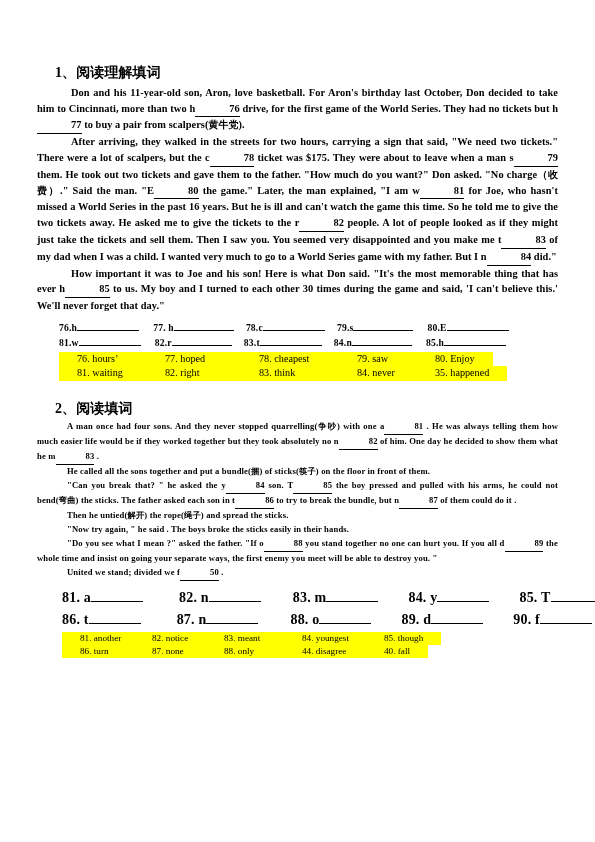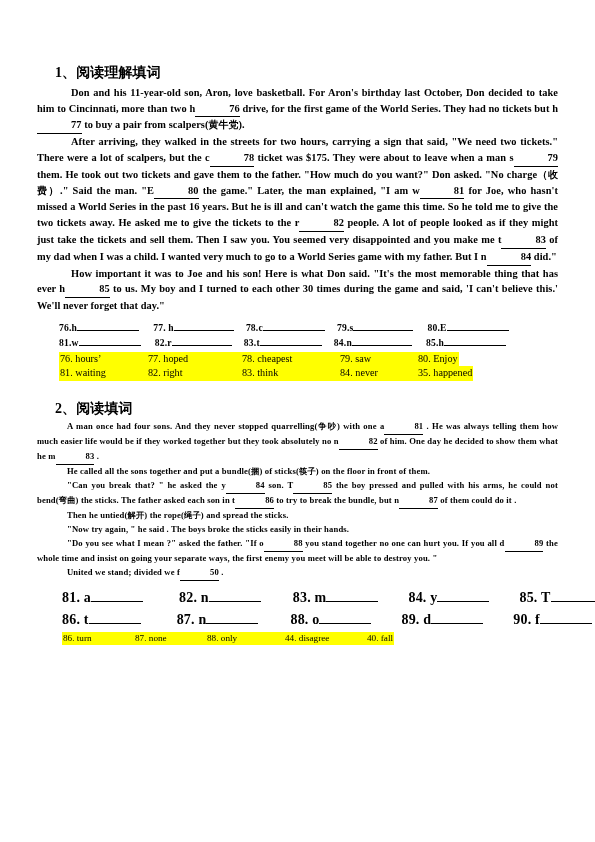--- a/index.html
+++ b/index.html
@@ -106,21 +106,21 @@
   .key-row {
     font-size: 10.2px;
     font-weight: normal;
     line-height: 1.42;
     white-space: nowrap;
     display: block;
   }
   .key-row > .hl {
     background: #ffff00;
     display: inline-block;
-    padding: 0 1px;
+    padding: 0 18px;
   }
   .key-item {
     display: inline-block;
   }
   .key-block.small .key-row { font-size: 9.2px; }
   .key-block.small { padding-left: 25px; }
 
   .spacer-6 { height: 6px; }
 </style>
 </head>
@@ -164,17 +164,18 @@
     </div>
 
     <div class="spacer-6"></div>
 
     <div id="s1slots">
         <div class="slot-row small"><span class="slot"><span class="lbl">81. a</span><span class="rule" style="width:52px"></span></span><span style="display:inline-block;width:36px"></span><span class="slot"><span class="lbl">82. n</span><span class="rule" style="width:52px"></span></span><span style="display:inline-block;width:32px"></span><span class="slot"><span class="lbl">83. m</span><span class="rule" style="width:52px"></span></span><span style="display:inline-block;width:30px"></span><span class="slot"><span class="lbl">84. y</span><span class="rule" style="width:52px"></span></span><span style="display:inline-block;width:30px"></span><span class="slot"><span class="lbl">85. T</span><span class="rule" style="width:52px"></span></span></div>
         <div class="slot-row small"><span class="slot"><span class="lbl">86. t</span><span class="rule" style="width:52px"></span></span><span style="display:inline-block;width:36px"></span><span class="slot"><span class="lbl">87. n</span><span class="rule" style="width:52px"></span></span><span style="display:inline-block;width:32px"></span><span class="slot"><span class="lbl">88. o</span><span class="rule" style="width:52px"></span></span><span style="display:inline-block;width:30px"></span><span class="slot"><span class="lbl">89. d</span><span class="rule" style="width:52px"></span></span><span style="display:inline-block;width:30px"></span><span class="slot"><span class="lbl">90. f</span><span class="rule" style="width:52px"></span></span></div>
       </div>
 
     <div class="key-block small" id="s1keys">
+        <div class="key-row"><span class="hl"><span class="key-item" style="width:72px">81. another</span><span class="key-item" style="width:72px">82. notice</span><span class="key-item" style="width:78px">83. meant</span><span class="key-item" style="width:82px">84. youngest</span><span class="key-item">85. though</span></span></div>
         <div class="key-row"><span class="hl"><span class="key-item" style="width:72px">86. turn</span><span class="key-item" style="width:72px">87. none</span><span class="key-item" style="width:78px">88. only</span><span class="key-item" style="width:82px">44. disagree</span><span class="key-item">40. fall</span></span></div>
       </div>
   </div>
 
 </div>
 
 </body></html>

